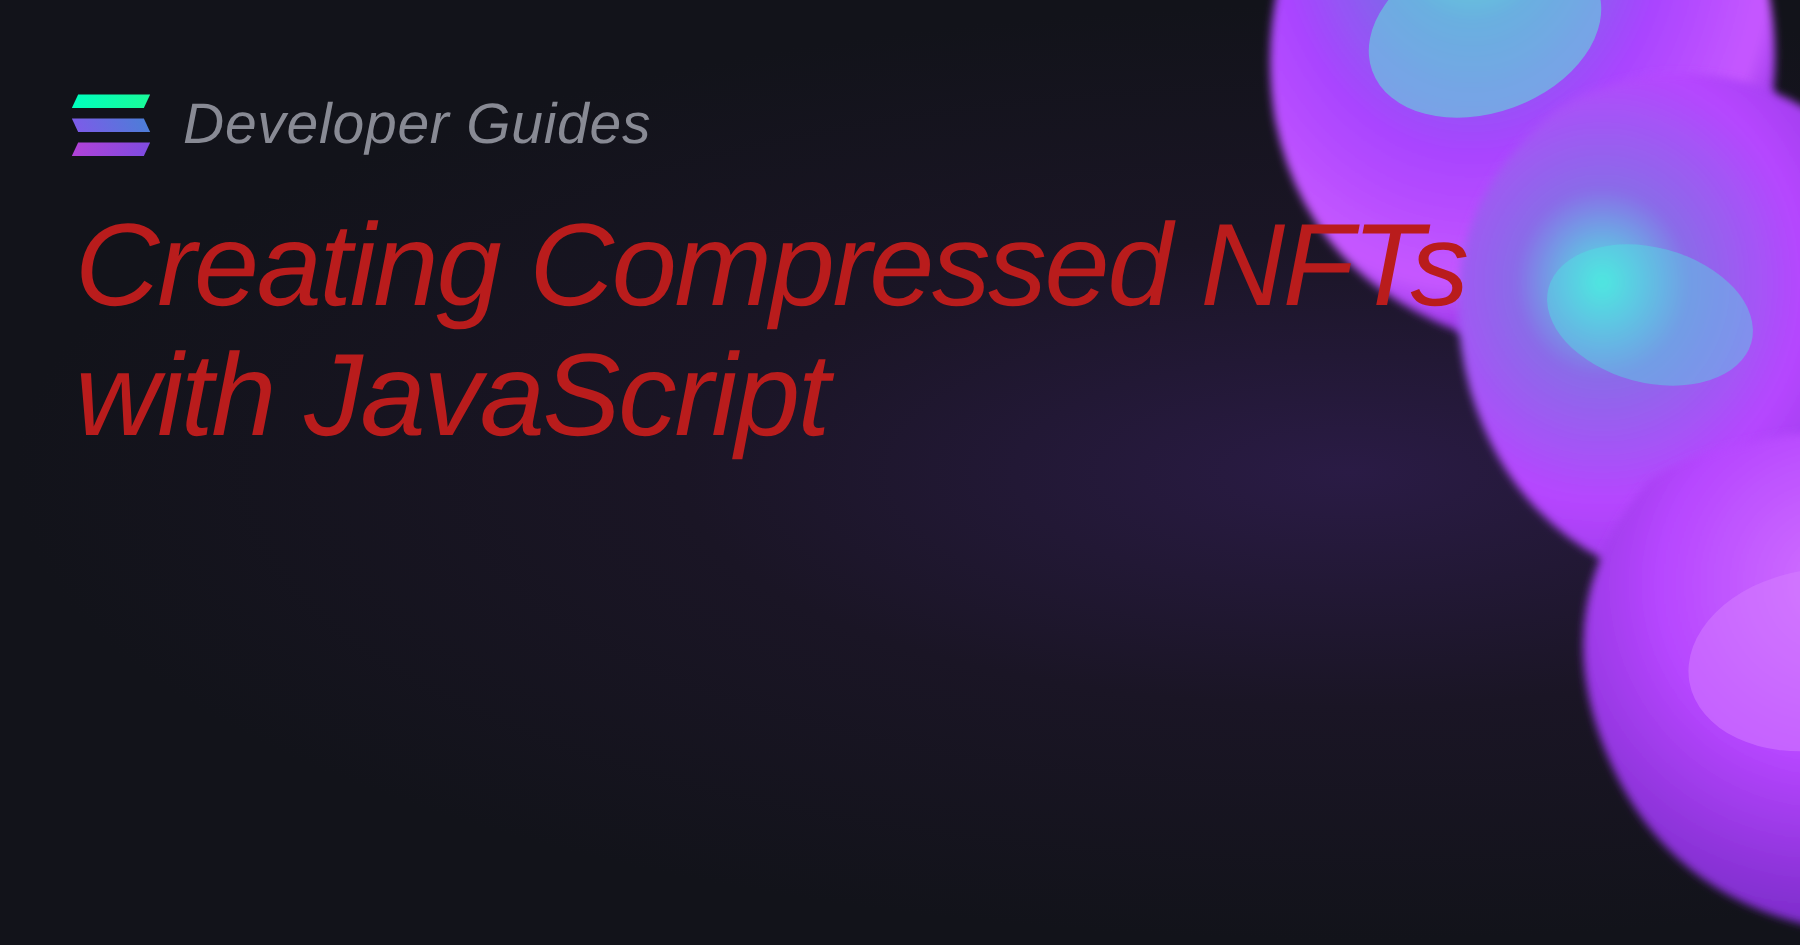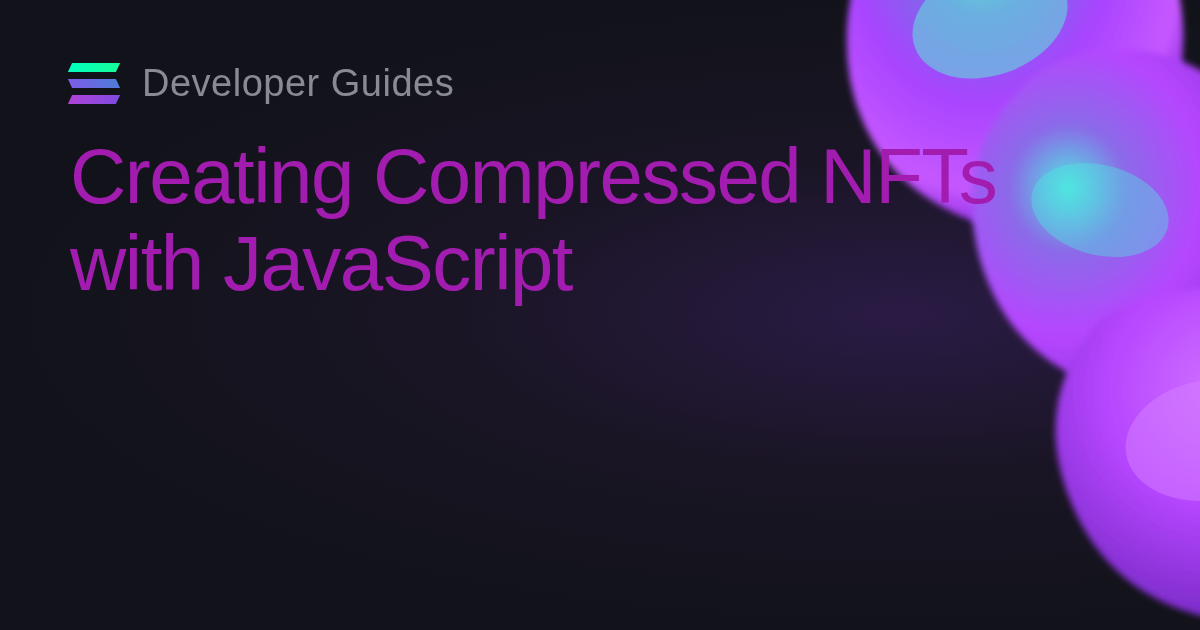--- a/index.html
+++ b/index.html
@@ -20,21 +20,22 @@
       position: absolute;
       top: -100px;
       right: -150px;
       width: 700px;
       height: 800px;
       z-index: 1;
     }
     .content {
       position: relative;
       z-index: 2;
-      padding: 62px 70px;
+      padding: 62px 50px;
+      font-style: italic;
     }
     .header {
       display: flex;
       align-items: center;
       gap: 24px;
       margin-bottom: 28px;
     }
     .logo {
       width: 48px;
       height: 42px;
@@ -59,21 +60,21 @@
       top: 32px;
       background: linear-gradient(90deg, #b042d8 0%, #7f4be0 100%);
     }
     .category {
       color: #888a94;
       font-size: 38px;
       font-weight: 400;
       letter-spacing: 0.5px;
     }
     .title {
-      color: #a21caf;
+      color: #b91c1c;
       font-size: 78px;
       font-weight: 500;
       line-height: 1.12;
       letter-spacing: -1.5px;
       max-width: 950px;
     }
   </style>
 </head>
 <body>
 

